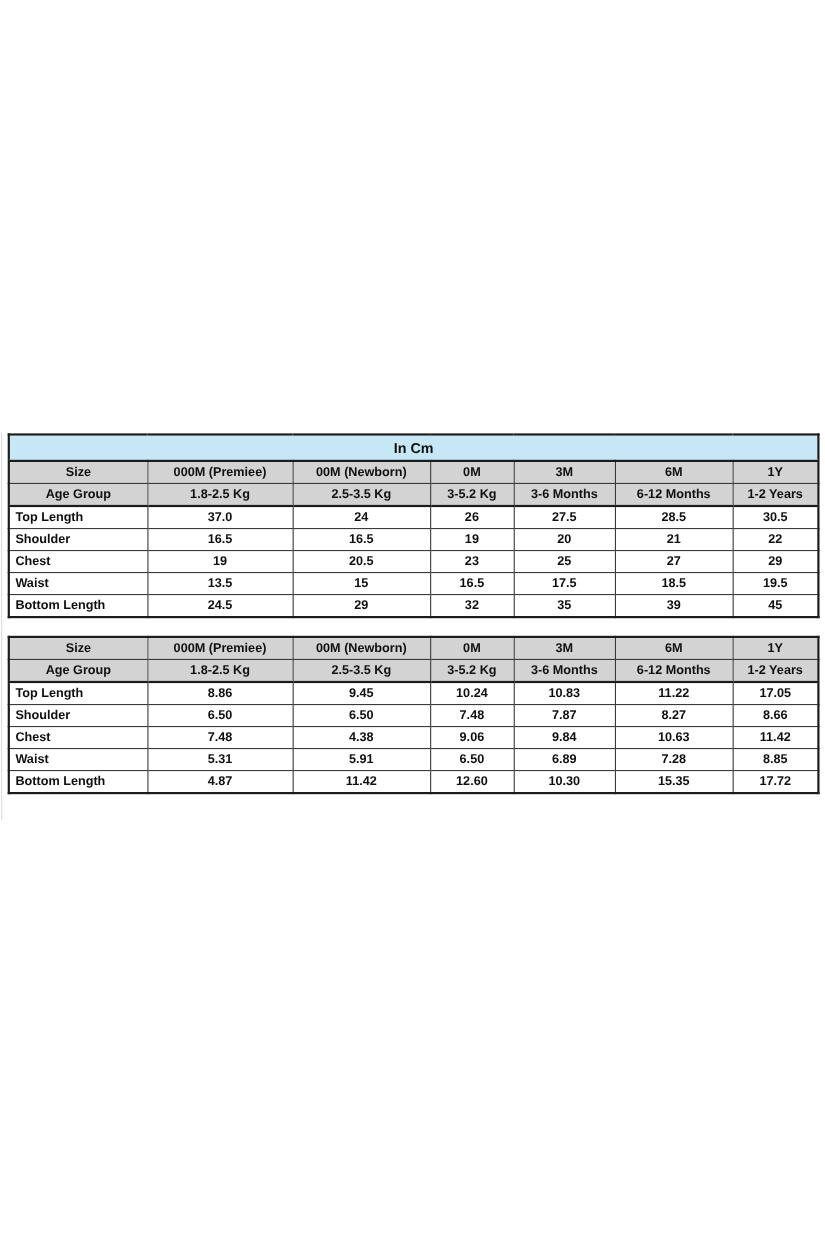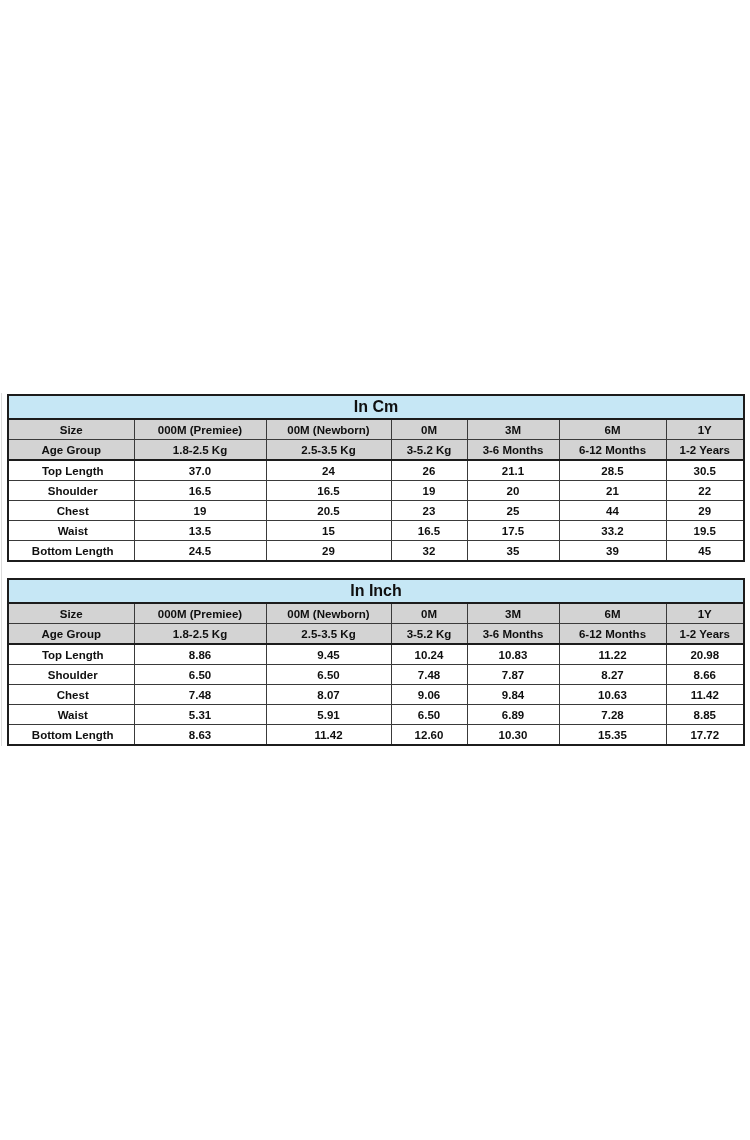--- a/index.html
+++ b/index.html
@@ -42,31 +42,31 @@
     color: #0f0f0f;
     text-align: center;
     vertical-align: middle;
     padding: 0 2px;
     white-space: nowrap;
     overflow: hidden;
   }
   table.size-table th.title-cell {
     background: var(--title-bg, #c6e7f5);
     height: 22px;
-    font-size: 16px;
+    font-size: 13px;
     border-bottom: 2px solid var(--border-strong, #1c1c1c);
   }
   table.size-table tr.hdr-row td {
     background: var(--header-bg, #d3d3d3);
   }
   table.size-table tr.hdr-age td {
     border-bottom: 2px solid var(--border-strong, #1c1c1c);
   }
   table.size-table td.rowlabel {
-    text-align: center;
+    text-align: left;
     padding-left: 5px;
   }
   #table-cm { top: 394px; }
   #table-inch { top: 578px; }
 </style>
 </head>
 <body>
 
 <div class="page">
   <div class="page-edge-line"></div>
@@ -101,49 +101,49 @@
       <td>3-5.2 Kg</td>
       <td>3-6 Months</td>
       <td>6-12 Months</td>
       <td>1-2 Years</td>
     </tr>
     <tr>
       <td class="rowlabel">Top Length</td>
       <td>37.0</td>
       <td>24</td>
       <td>26</td>
-      <td>21.1</td>
+      <td>27.5</td>
       <td>28.5</td>
       <td>30.5</td>
     </tr>
     <tr>
       <td class="rowlabel">Shoulder</td>
       <td>16.5</td>
       <td>16.5</td>
       <td>19</td>
       <td>20</td>
       <td>21</td>
       <td>22</td>
     </tr>
     <tr>
       <td class="rowlabel">Chest</td>
       <td>19</td>
       <td>20.5</td>
       <td>23</td>
       <td>25</td>
-      <td>44</td>
+      <td>27</td>
       <td>29</td>
     </tr>
     <tr>
       <td class="rowlabel">Waist</td>
       <td>13.5</td>
       <td>15</td>
       <td>16.5</td>
       <td>17.5</td>
-      <td>33.2</td>
+      <td>18.5</td>
       <td>19.5</td>
     </tr>
     <tr>
       <td class="rowlabel">Bottom Length</td>
       <td>24.5</td>
       <td>29</td>
       <td>32</td>
       <td>35</td>
       <td>39</td>
       <td>45</td>
@@ -155,23 +155,20 @@
     <colgroup>
       <col style="width:126px">
         <col style="width:132px">
         <col style="width:125px">
       <col style="width:76px">
         <col style="width:92px">
         <col style="width:107px">
         <col style="width:78px">
     </colgroup>
     <tbody>
-        <tr>
-      <th class="title-cell" colspan="7">In Inch</th>
-    </tr>
     <tr class="hdr-row">
       <td>Size</td>
       <td>000M (Premiee)</td>
       <td>00M (Newborn)</td>
       <td>0M</td>
       <td>3M</td>
       <td>6M</td>
       <td>1Y</td>
     </tr>
     <tr class="hdr-row hdr-age">
@@ -183,52 +180,52 @@
       <td>6-12 Months</td>
       <td>1-2 Years</td>
     </tr>
     <tr>
       <td class="rowlabel">Top Length</td>
       <td>8.86</td>
       <td>9.45</td>
       <td>10.24</td>
       <td>10.83</td>
       <td>11.22</td>
-      <td>20.98</td>
+      <td>17.05</td>
     </tr>
     <tr>
       <td class="rowlabel">Shoulder</td>
       <td>6.50</td>
       <td>6.50</td>
       <td>7.48</td>
       <td>7.87</td>
       <td>8.27</td>
       <td>8.66</td>
     </tr>
     <tr>
       <td class="rowlabel">Chest</td>
       <td>7.48</td>
-      <td>8.07</td>
+      <td>4.38</td>
       <td>9.06</td>
       <td>9.84</td>
       <td>10.63</td>
       <td>11.42</td>
     </tr>
     <tr>
       <td class="rowlabel">Waist</td>
       <td>5.31</td>
       <td>5.91</td>
       <td>6.50</td>
       <td>6.89</td>
       <td>7.28</td>
       <td>8.85</td>
     </tr>
     <tr>
       <td class="rowlabel">Bottom Length</td>
-      <td>8.63</td>
+      <td>4.87</td>
       <td>11.42</td>
       <td>12.60</td>
       <td>10.30</td>
       <td>15.35</td>
       <td>17.72</td>
     </tr>
   </tbody>
     </table>
 </div>
 

